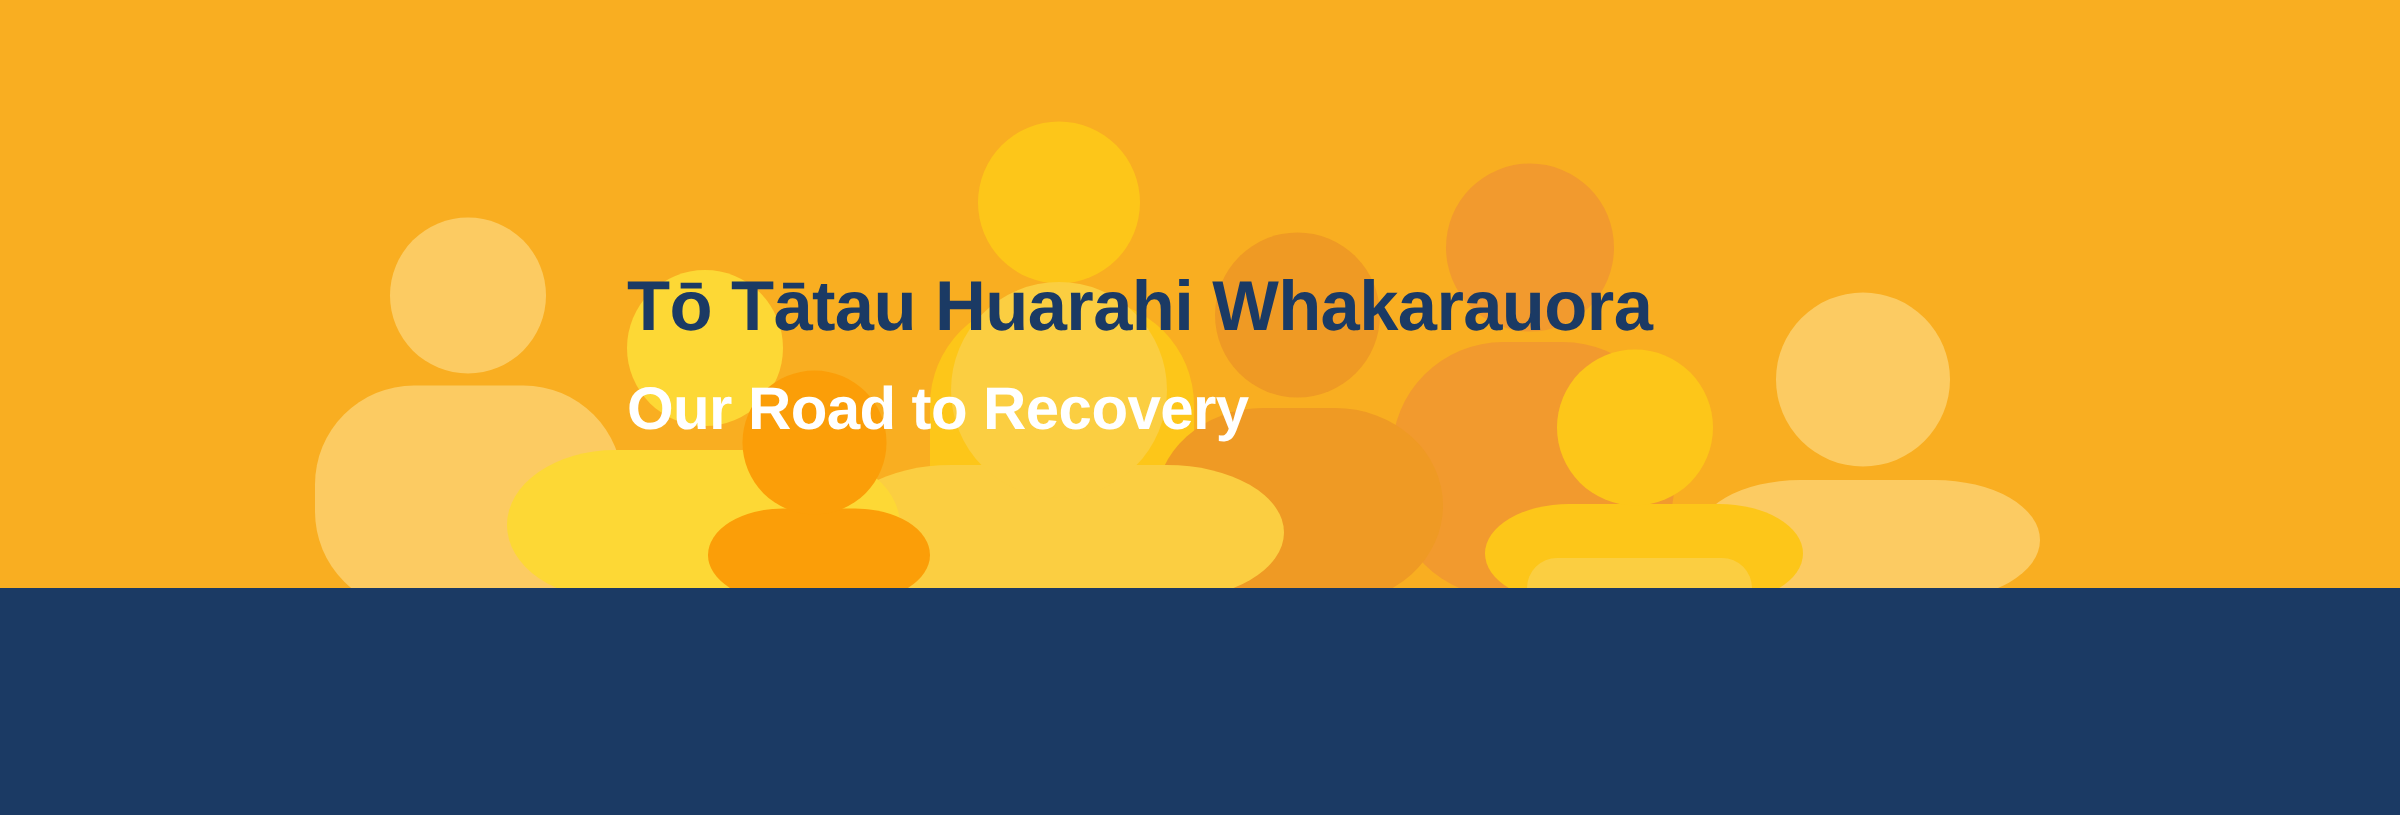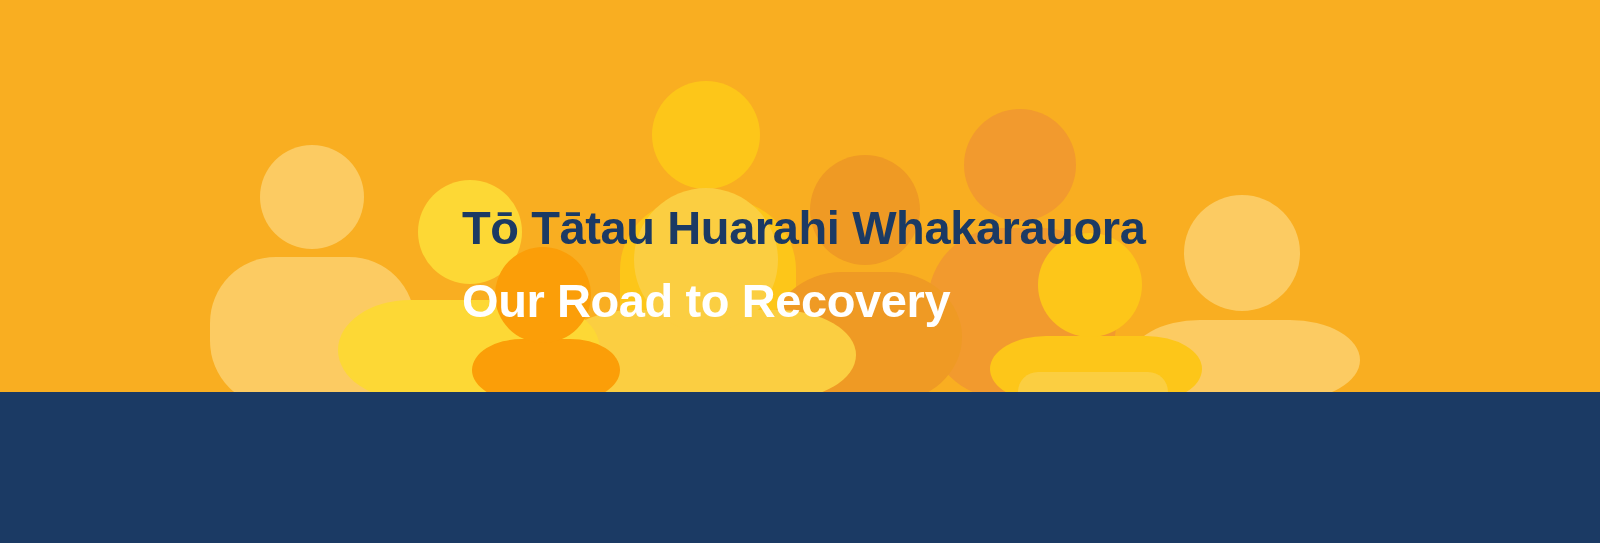--- a/index.html
+++ b/index.html
@@ -47,43 +47,42 @@
     top: 392px;
     width: 1600px;
     height: 151px;
     background: #1B3A64;
   }
 
   
   .headline-block {
     position: absolute;
     left: 418px;
-    top: 204px;
+    top: 180px;
     width: 1000px;
     z-index: 5;
     pointer-events: none;
-    margin-left: 44px;
   }
 
   .headline-primary {
     margin: 0;
     font-family: "Liberation Sans", sans-serif;
     font-size: 47px;
     font-weight: bold;
     line-height: 1.0;
     letter-spacing: -0.4px;
     color: #1B3A64;
     white-space: nowrap;
   }
 
   .headline-secondary {
     margin: 0;
     padding-top: 26px;
     font-family: "Liberation Sans", sans-serif;
-    font-size: 47px;
+    font-size: 40px;
     font-weight: bold;
     line-height: 1.0;
     letter-spacing: -0.4px;
     color: #FFFFFF;
     white-space: nowrap;
   }
 </style>
 </head>
 <body>
 

